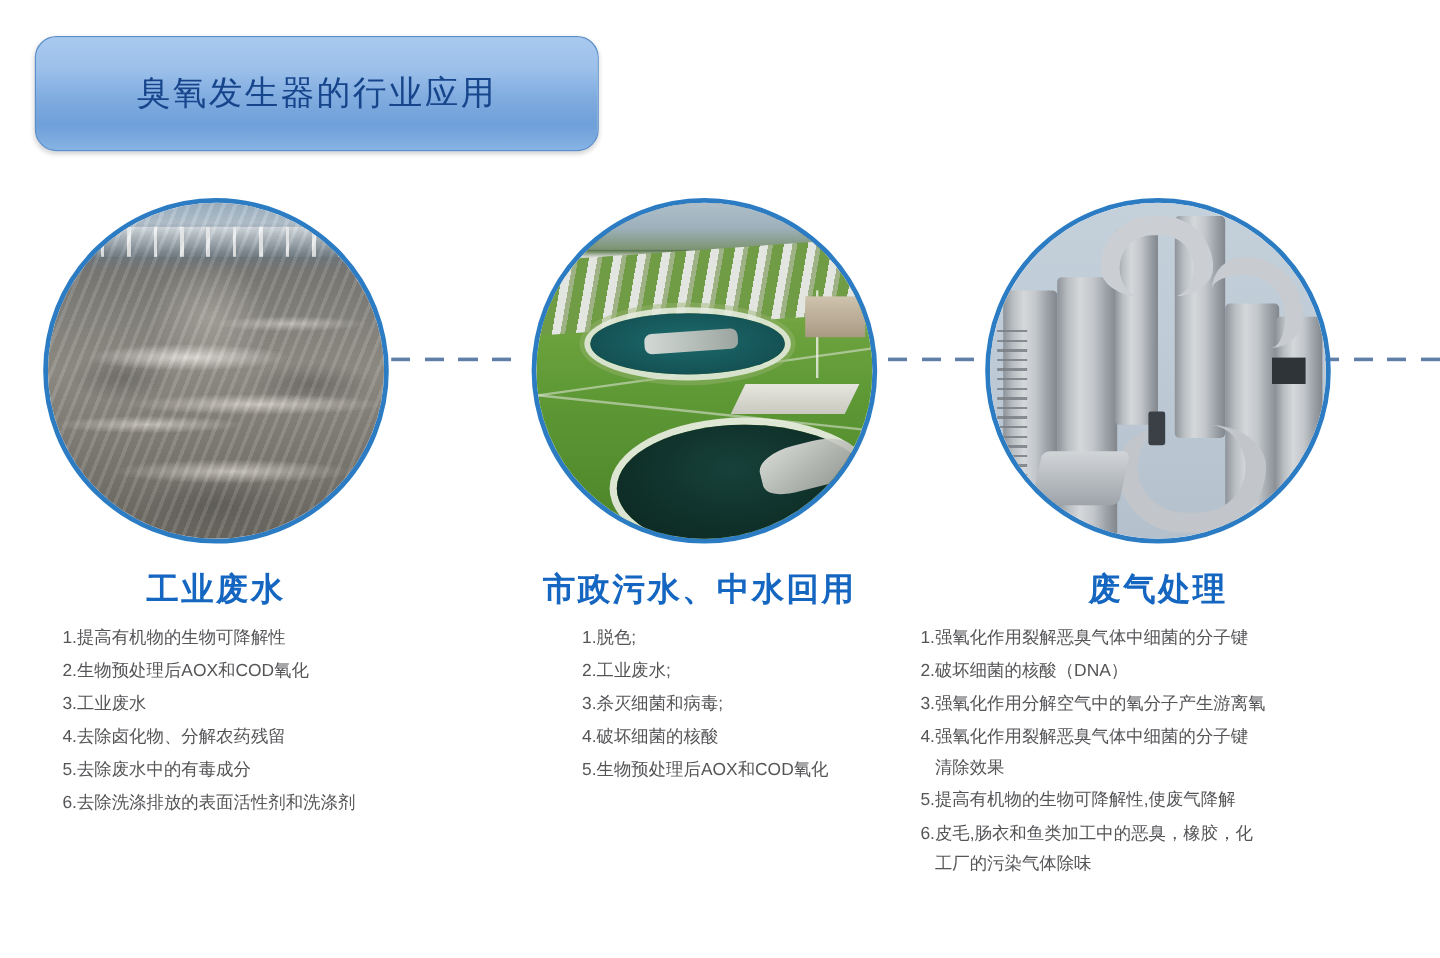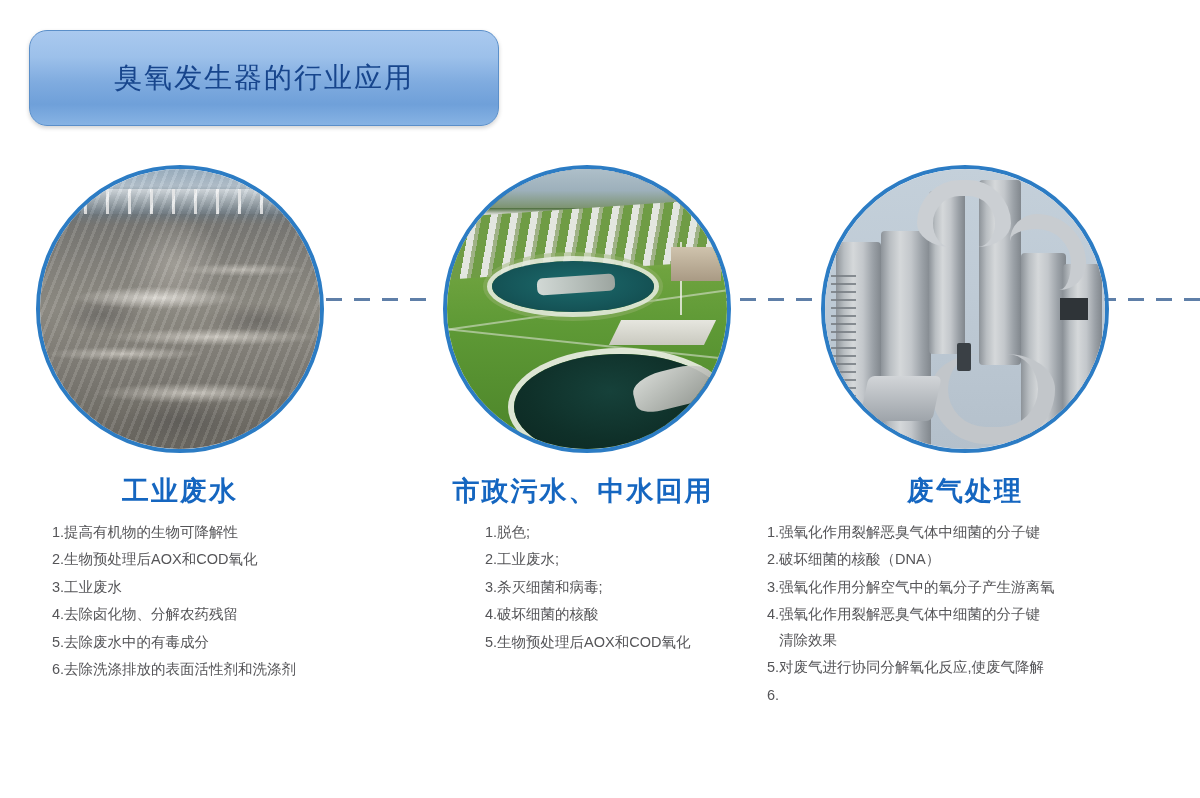--- a/index.html
+++ b/index.html
@@ -465,22 +465,24 @@
     <li>
       <span class="item-num">4.</span>
       <span class="item-text">
         <span>强氧化作用裂解恶臭气体中细菌的分子键</span>
         <span class="wrap-line">清除效果</span>
       </span>
     </li>
     <li>
       <span class="item-num">5.</span>
       <span class="item-text">
-        <span>对废气进行协同分解氧化反应,使废气降解</span>
+        <span>提高有机物的生物可降解性,使废气降解</span>
       </span>
     </li>
     <li>
       <span class="item-num">6.</span>
       <span class="item-text">
+        <span>皮毛,肠衣和鱼类加工中的恶臭，橡胶，化</span>
+        <span class="wrap-line">工厂的污染气体除味</span>
       </span>
     </li>
   </ul>
 </div>
 
 </body></html>

